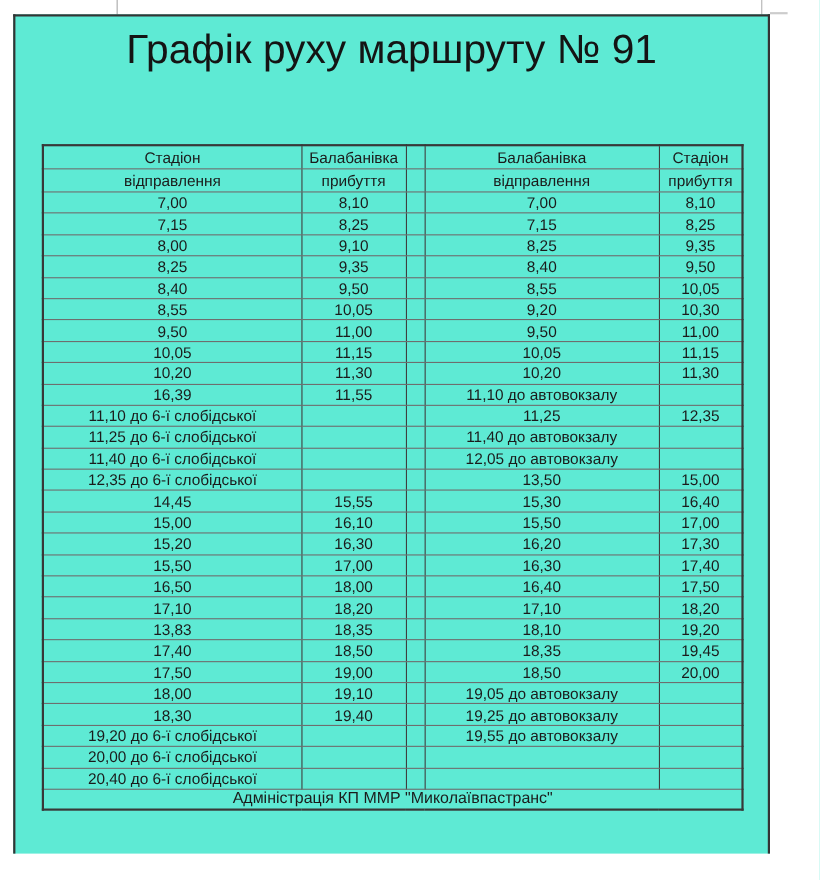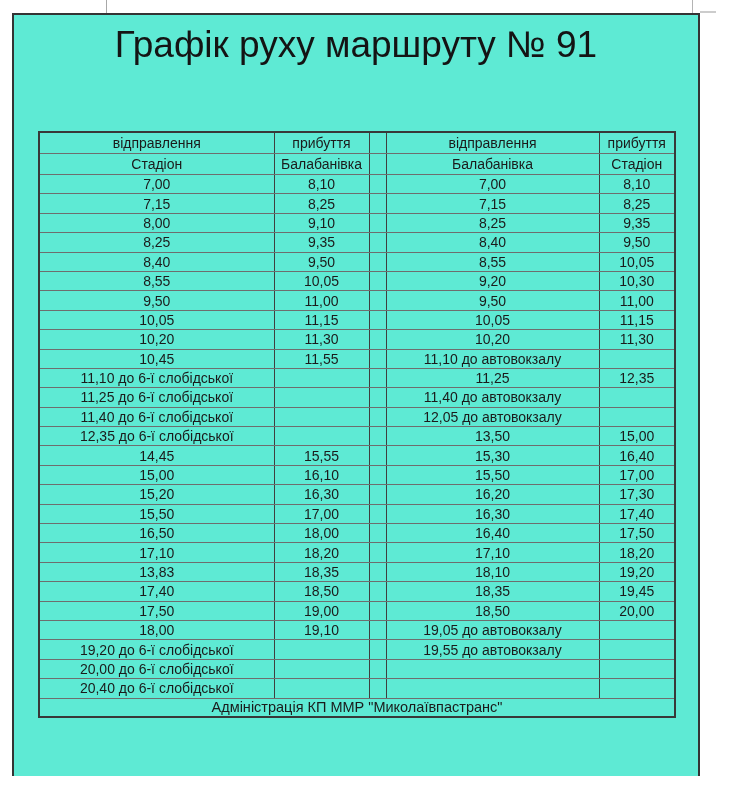--- a/index.html
+++ b/index.html
@@ -82,33 +82,33 @@
   <table class="schedule">
     <colgroup>
       <col style="width:235px">
       <col style="width:95px">
       <col style="width:17px">
       <col style="width:213px">
       <col style="width:76px">
     </colgroup>
     <thead>
         <tr>
+          <td>Стадіон</td>
+          <td>Балабанівка</td>
+          <td class="gap"></td>
+          <td>Балабанівка</td>
+          <td>Стадіон</td>
+        </tr>
+        <tr>
           <td>відправлення</td>
           <td>прибуття</td>
           <td class="gap"></td>
           <td>відправлення</td>
           <td>прибуття</td>
         </tr>
-        <tr>
-          <td>Стадіон</td>
-          <td>Балабанівка</td>
-          <td class="gap"></td>
-          <td>Балабанівка</td>
-          <td>Стадіон</td>
-        </tr>
       </thead>
     <tbody>
         <tr>
           <td>7,00</td>
           <td>8,10</td>
           <td class="gap"></td>
           <td>7,00</td>
           <td>8,10</td>
         </tr>
         <tr>
@@ -161,21 +161,21 @@
           <td>11,15</td>
         </tr>
         <tr>
           <td>10,20</td>
           <td>11,30</td>
           <td class="gap"></td>
           <td>10,20</td>
           <td>11,30</td>
         </tr>
         <tr>
-          <td>10,45</td>
+          <td>16,39</td>
           <td>11,55</td>
           <td class="gap"></td>
           <td>11,10 до автовокзалу</td>
           <td></td>
         </tr>
         <tr>
           <td>11,10 до 6-ї слобідської</td>
           <td></td>
           <td class="gap"></td>
           <td>11,25</td>
@@ -263,20 +263,27 @@
           <td>19,00</td>
           <td class="gap"></td>
           <td>18,50</td>
           <td>20,00</td>
         </tr>
         <tr>
           <td>18,00</td>
           <td>19,10</td>
           <td class="gap"></td>
           <td>19,05 до автовокзалу</td>
+          <td></td>
+        </tr>
+        <tr>
+          <td>18,30</td>
+          <td>19,40</td>
+          <td class="gap"></td>
+          <td>19,25 до автовокзалу</td>
           <td></td>
         </tr>
         <tr>
           <td>19,20 до 6-ї слобідської</td>
           <td></td>
           <td class="gap"></td>
           <td>19,55 до автовокзалу</td>
           <td></td>
         </tr>
         <tr>

